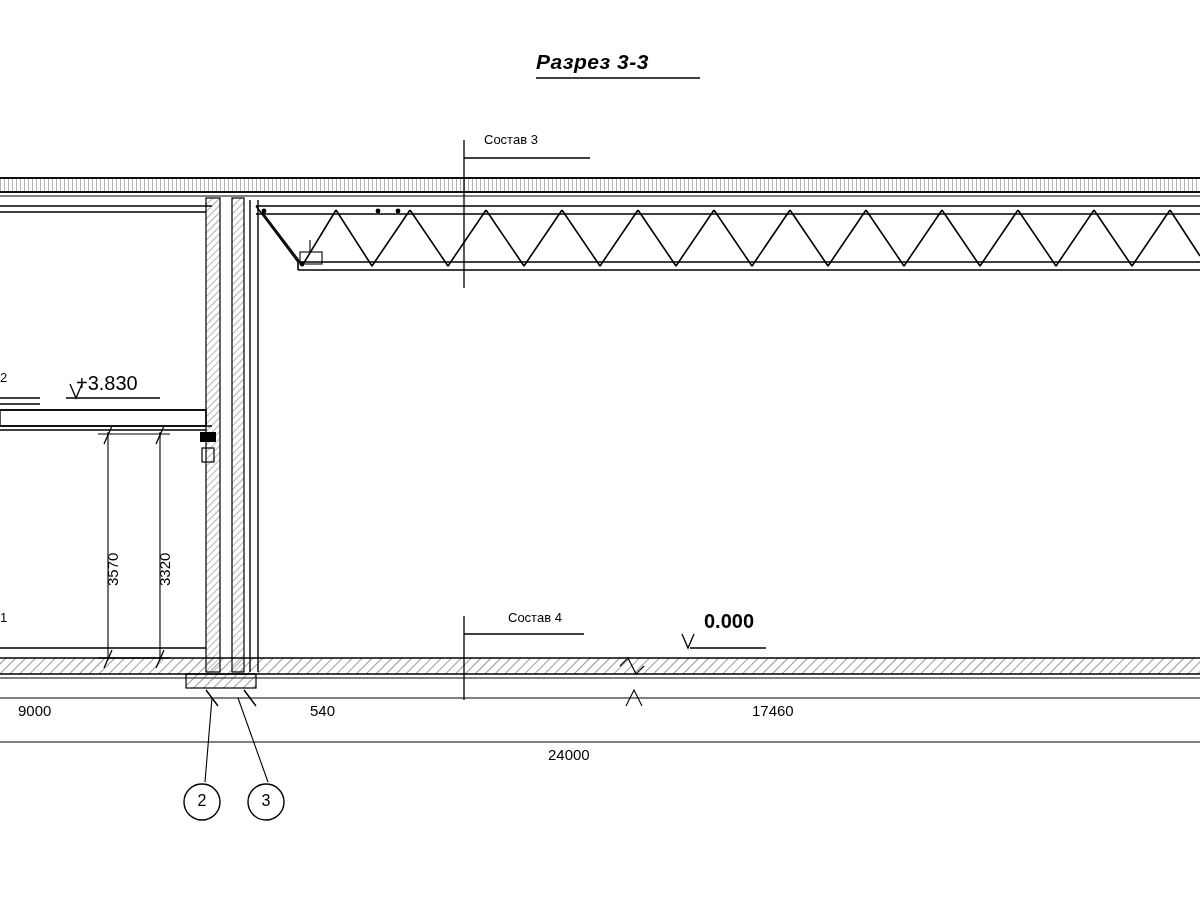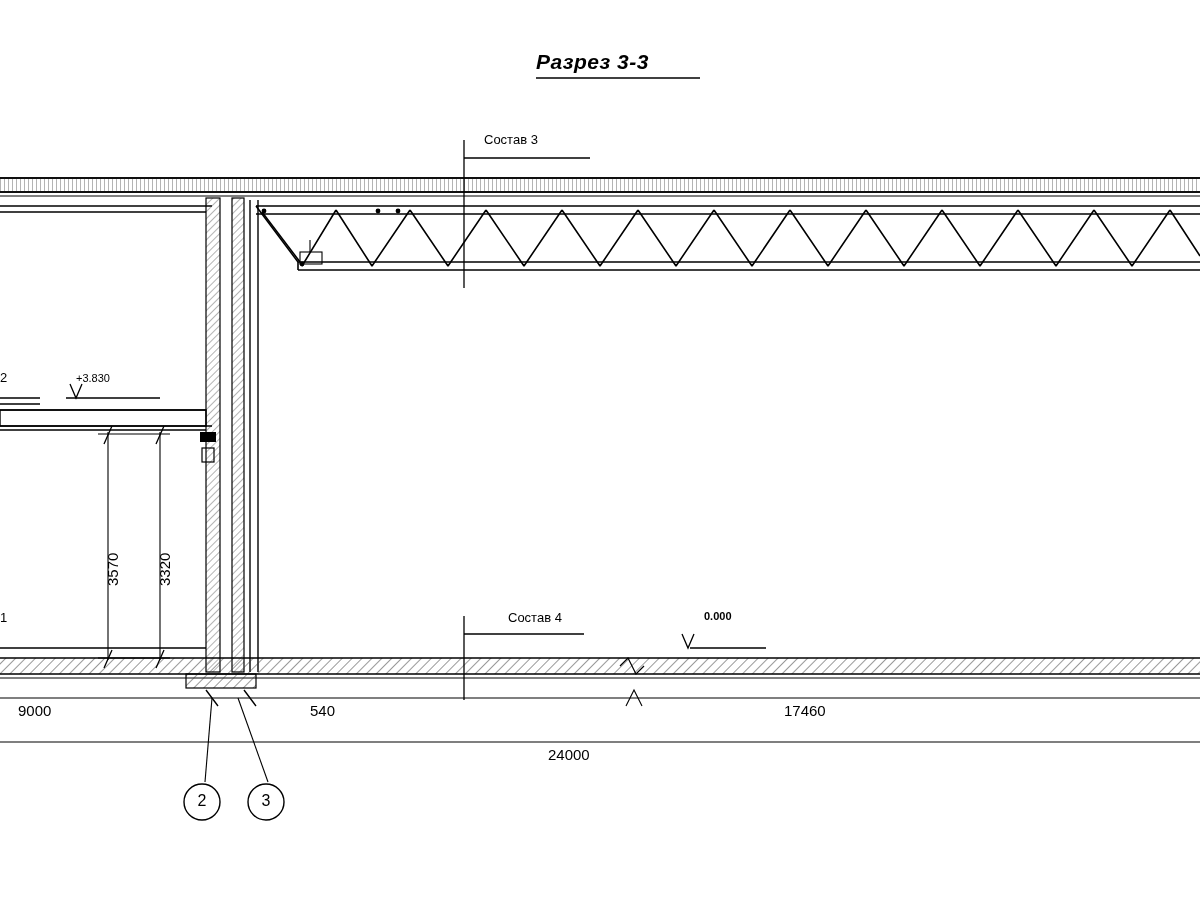--- a/index.html
+++ b/index.html
@@ -44,21 +44,21 @@
   .dim-v {
     font-size: 15px;
     transform: rotate(-90deg);
     transform-origin: left top;
   }
   .marker-num {
     font-size: 16px;
     text-align: center;
     width: 30px;
   }
-  .lvl { font-size: 11px; }
+  .lvl { font-size: 20px; }
 </style>
 </head>
 <body>
 
 <div id="sheet">
 
   <svg class="drawing" viewBox="0 0 1200 900">
     <defs>
       <pattern id="hatch45" width="7" height="7" patternTransform="rotate(45)" patternUnits="userSpaceOnUse">
         <line x1="0" y1="0" x2="0" y2="7" stroke="#333" stroke-width="1"></line>
@@ -189,21 +189,21 @@
   <div class="lbl note" style="left:484px; top:610px;margin-left:24px;">Состав 4</div>
 
   <div class="lbl lvl" style="left:76px; top:372px;">+3.830</div>
   <div class="lbl lvl" style="left:704px; top:610px;font-weight:bold;">0.000</div>
 
   <div class="lbl dim-v" style="left:104px; top:586px;">3570</div>
   <div class="lbl dim-v" style="left:156px; top:586px;">3320</div>
 
   <div class="lbl dim" style="left:18px; top:702px;">9000</div>
   <div class="lbl dim" style="left:266px; top:702px;margin-left:44px;">540</div>
-  <div class="lbl dim" style="left:784px; top:702px;">17460</div>
+  <div class="lbl dim" style="left:752px; top:702px;">17460</div>
   <div class="lbl dim" style="left:548px; top:746px;">24000</div>
 
   <div class="lbl note" style="left:0px; top:370px;">2</div>
   <div class="lbl note" style="left:0px; top:610px;">1</div>
 
   <div class="lbl marker-num" style="left:187px; top:792px;">2</div>
   <div class="lbl marker-num" style="left:251px; top:792px;">3</div>
 
 </div>
 

